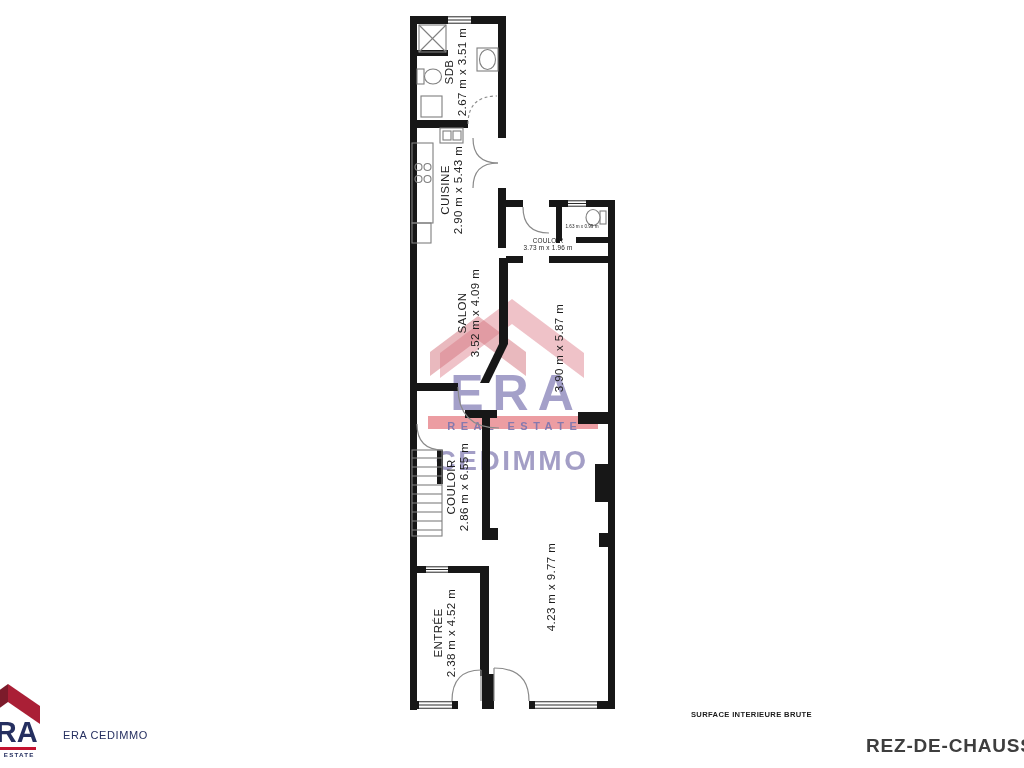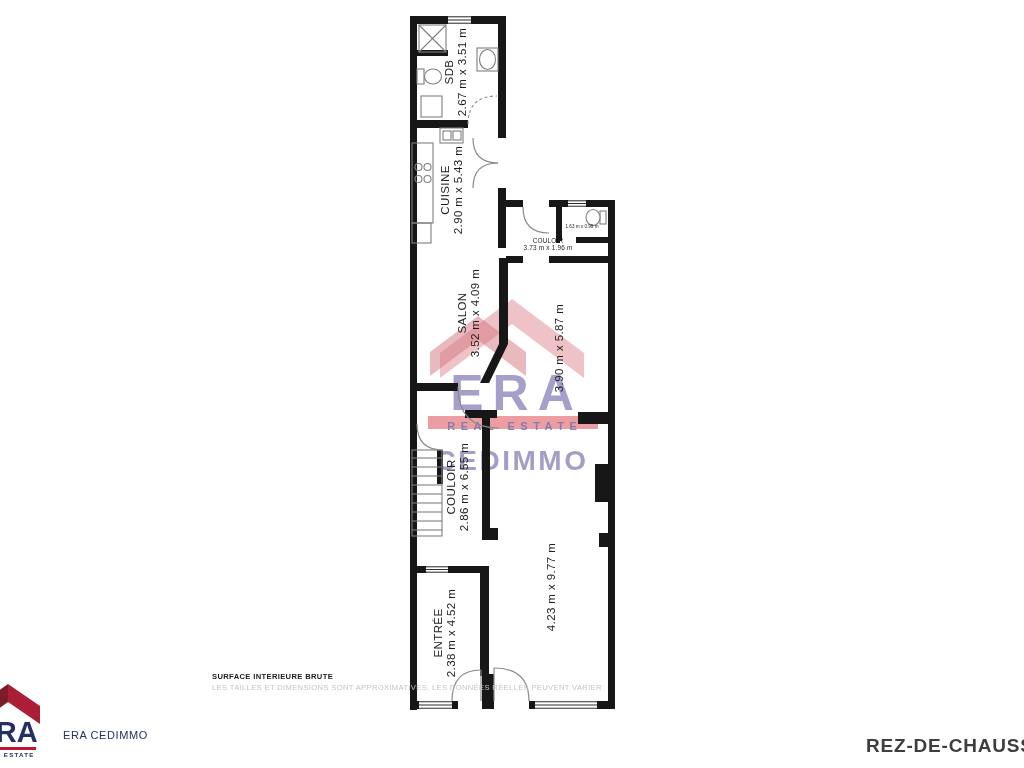--- a/index.html
+++ b/index.html
@@ -52,21 +52,21 @@
     background:var(--logo-red);z-index:4}
   .logo-re{position:absolute;left:-26px;top:751px;width:66px;text-align:center;
     font-size:6.2px;font-weight:bold;letter-spacing:1.2px;color:var(--logo-navy);
     white-space:nowrap;z-index:4}
   .agency{position:absolute;left:63px;top:729px;font-size:11px;font-weight:normal;
     letter-spacing:.6px;color:var(--logo-navy);white-space:nowrap;z-index:4}
 
   .page-title{position:absolute;left:866px;top:735px;font-size:19px;font-weight:bold;
     letter-spacing:.8px;color:var(--title);white-space:nowrap;z-index:4}
 
-  .footer{position:absolute;left:212px;top:672px;width:600px;text-align:left;
+  .footer{position:absolute;left:212px;top:710px;width:600px;text-align:right;
     color:var(--footer-text);z-index:4}
   .footer div{white-space:nowrap}
   .f-main{font-size:7.6px;font-weight:bold;letter-spacing:.35px;line-height:10.6px}
   .f-disc{font-size:7.6px;letter-spacing:.35px;line-height:10.6px;color:var(--disclaimer)}
 </style>
 </head>
 <body>
 
 <div id="stage">
 
@@ -246,16 +246,15 @@
   </svg>
   <div class="logo-era">ERA</div>
   <div class="logo-bar"></div>
   <div class="logo-re">REAL ESTATE</div>
   <div class="agency">ERA CEDIMMO</div>
 
   <div class="page-title">REZ-DE-CHAUSSÉE</div>
 
   <div class="footer">
     <div class="f-main">SURFACE INTERIEURE BRUTE</div>
-    <div class="f-disc">LES TAILLES ET DIMENSIONS SONT APPROXIMATIVES, LES DONNÉES RÉELLES PEUVENT VARIER</div>
   </div>
 
 </div>
 
 </body></html>

